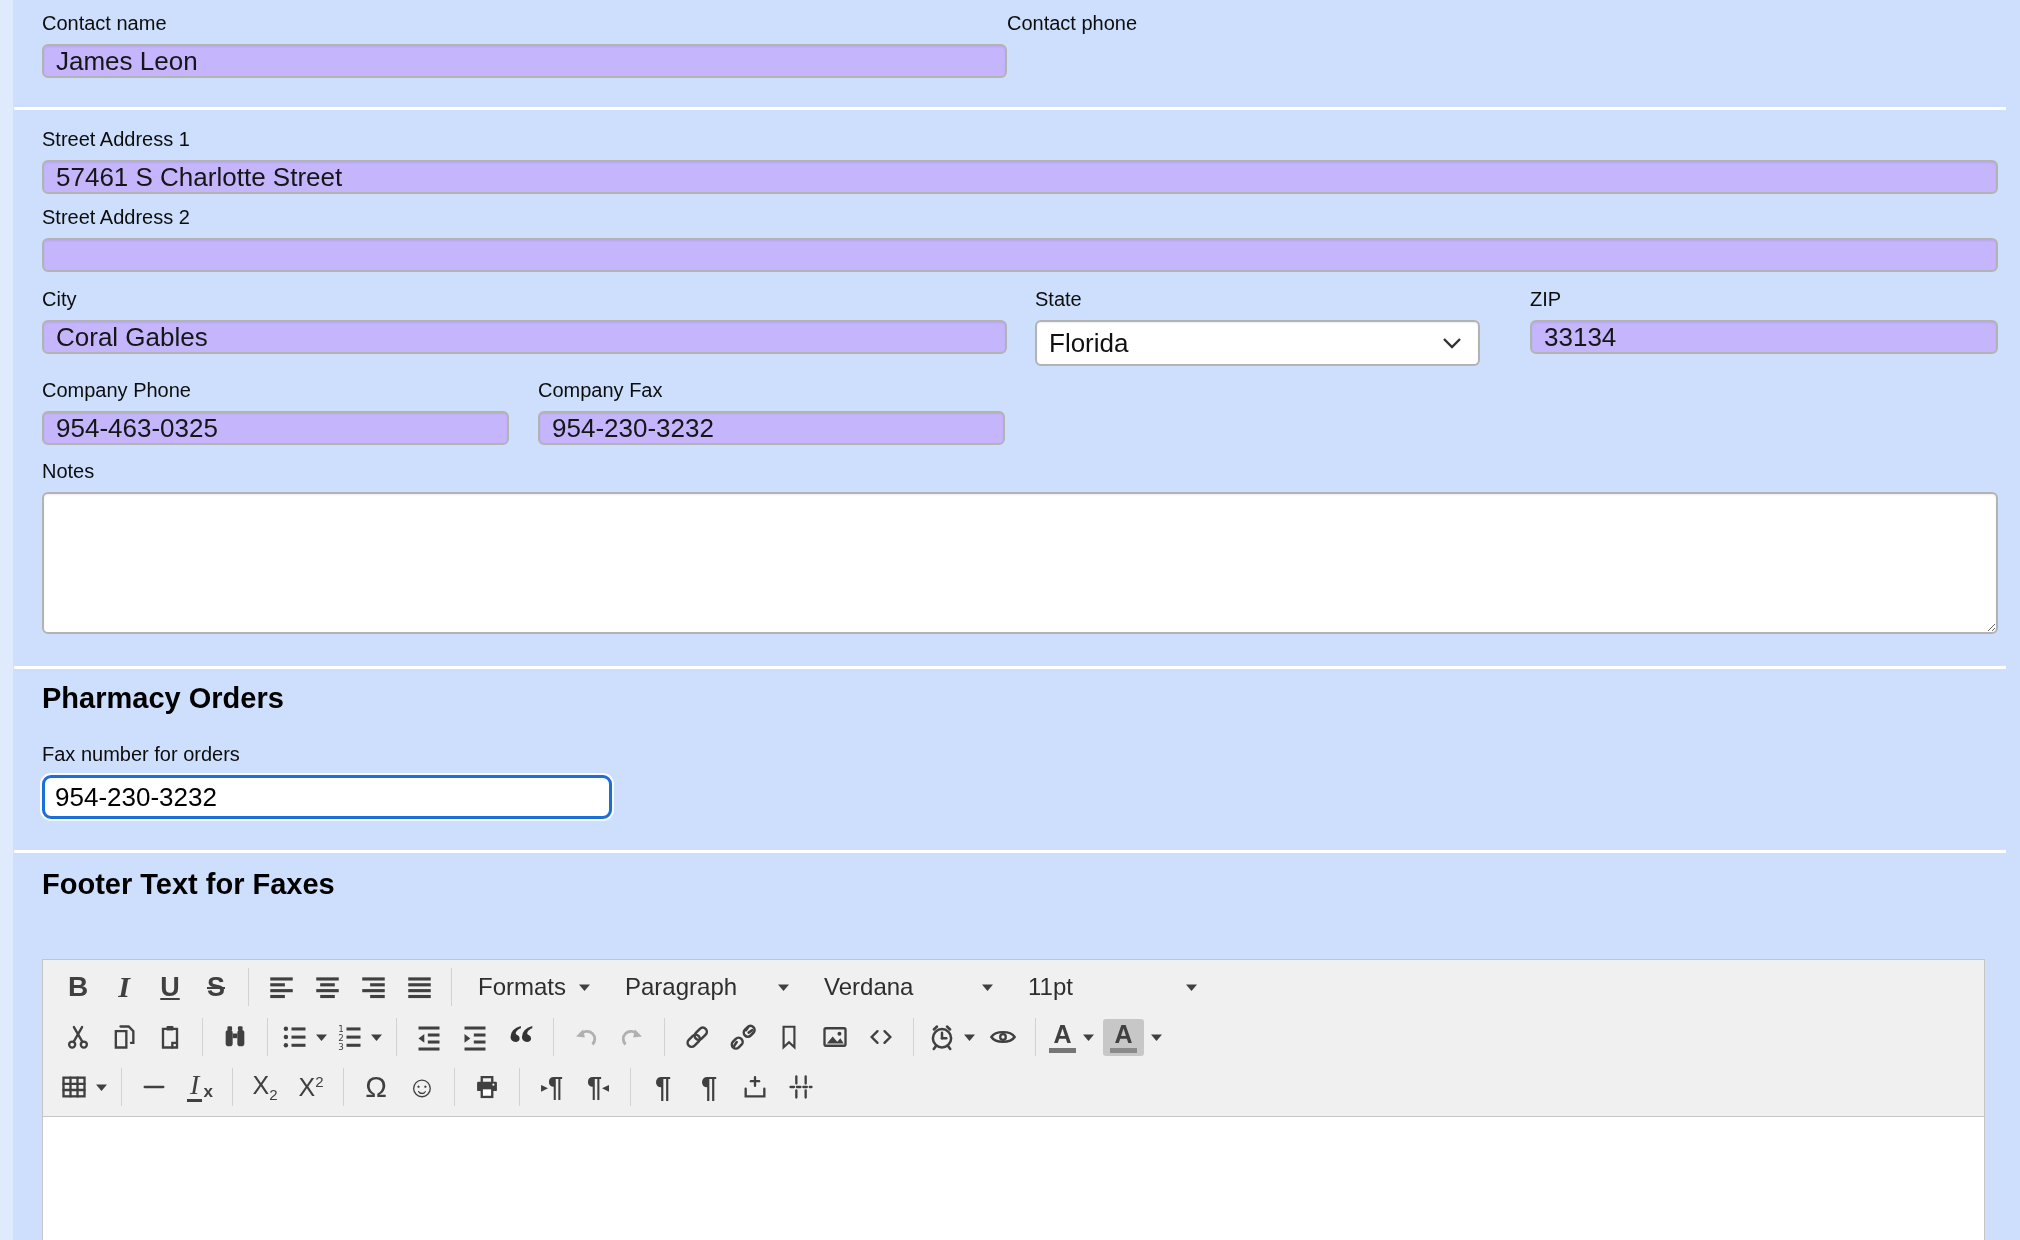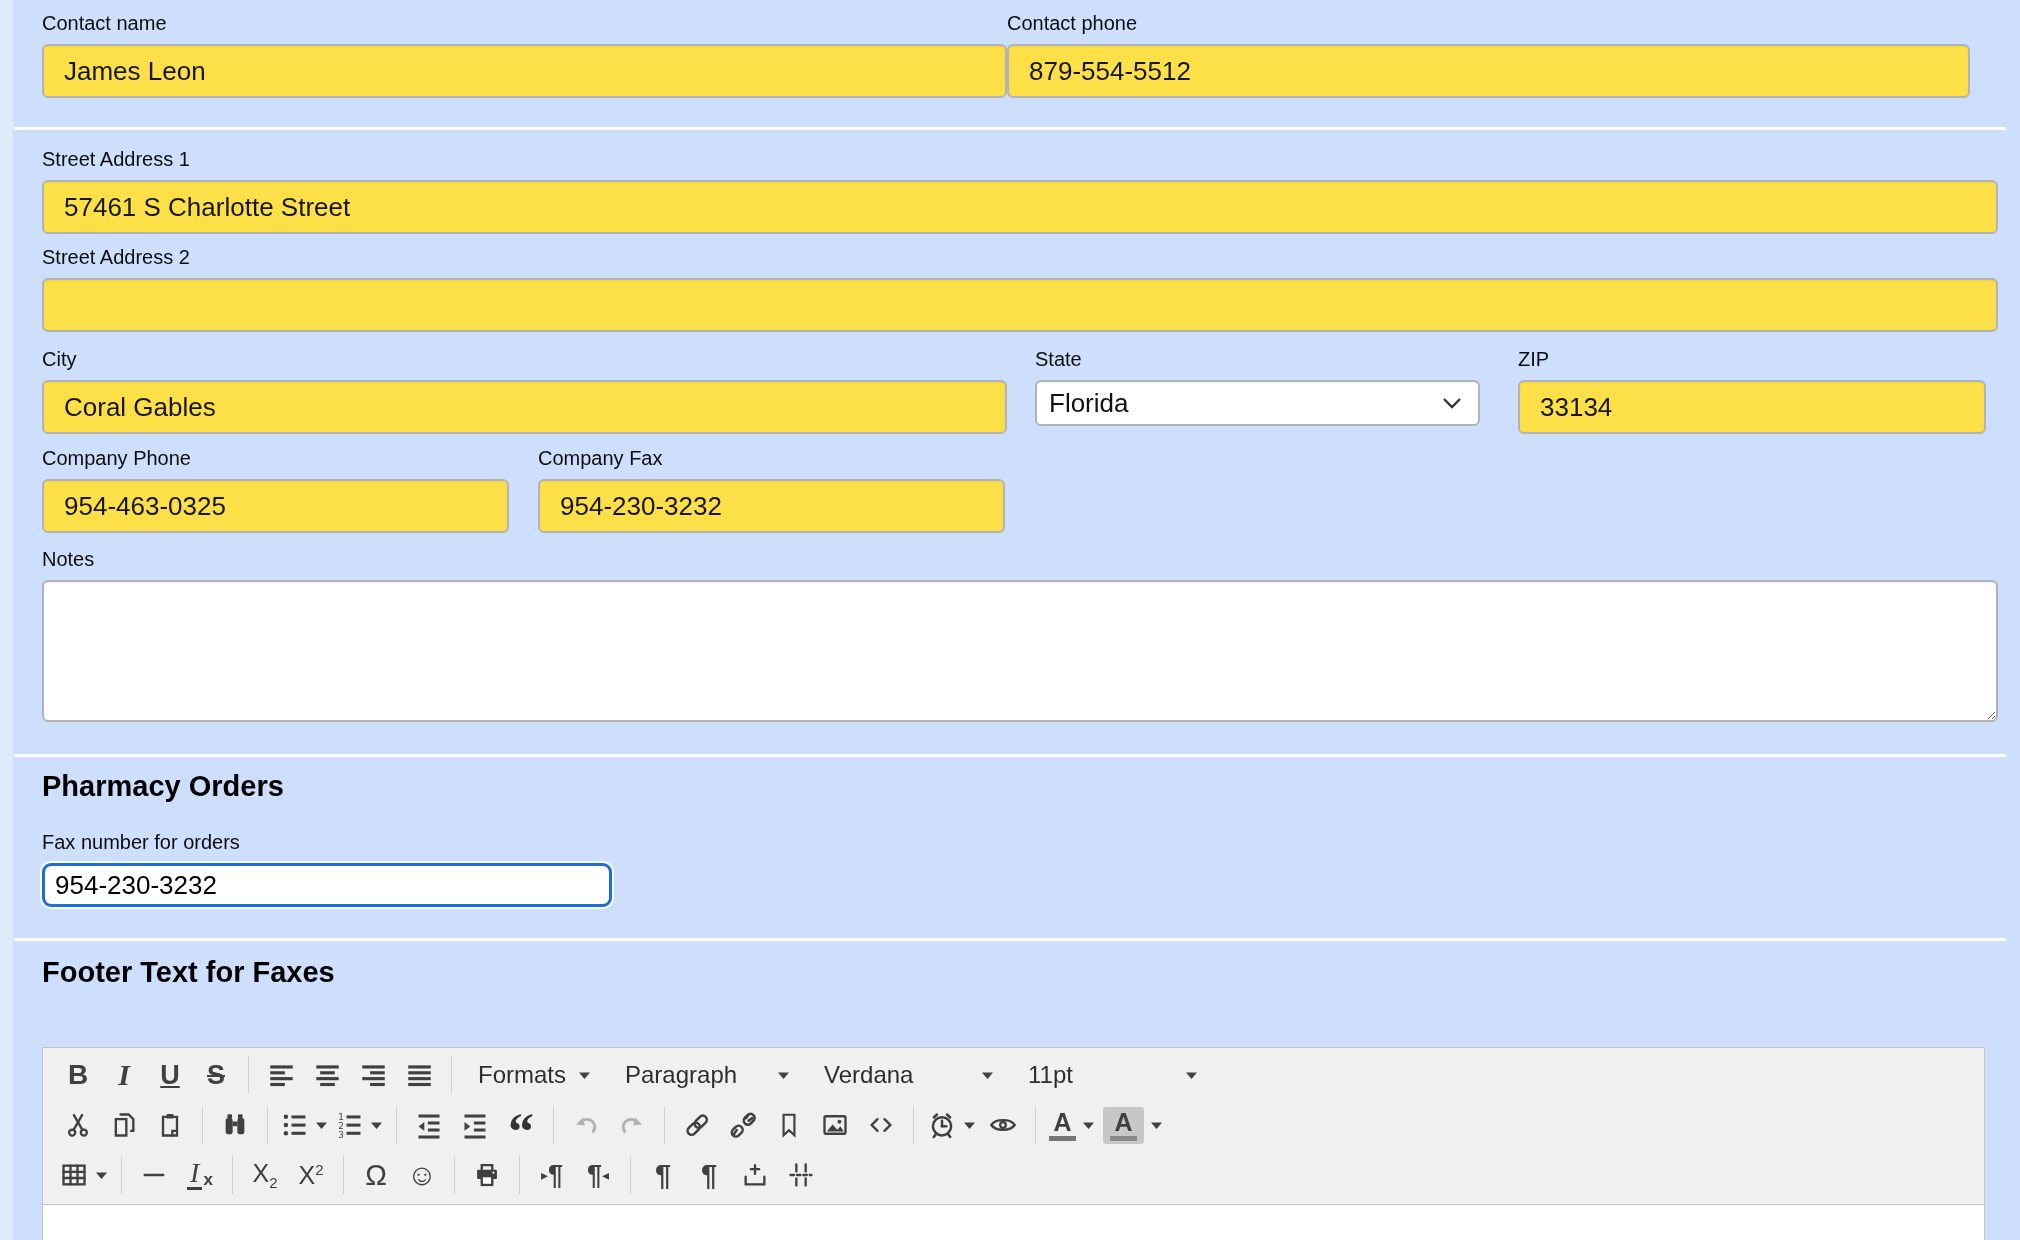--- a/index.html
+++ b/index.html
@@ -7,32 +7,32 @@
     --input-border:#b3b3b3; --focus-border:#1b6fd6;
     --toolbar-bg:#f0f0f0; --toolbar-border:#c5c5c5;
     --icon:#404040; --icon-disabled:#b0b0b0; --text:#111111;
   }
   *{box-sizing:border-box;margin:0;padding:0}
   html,body{width:2020px;height:1240px;overflow:hidden}
   body{background:var(--page-bg);font-family:"Liberation Sans","DejaVu Sans",sans-serif;color:var(--text)}
   .gutter{position:absolute;left:0;top:0;width:13px;height:1240px;background:var(--gutter)}
   .content{padding:12px 22px 0 42px}
   label.flabel{display:block;font-size:20px;line-height:22px;margin-bottom:10px;color:#0d0d0d}
-  .tinput{display:block;width:100%;height:54px;background:#fde047;border:2px solid var(--input-border);
-    border-radius:6px;font-family:inherit;font-size:26px;color:#161616;padding:0 20px;outline:none;
+  .tinput{display:block;width:100%;height:34px;background:#c4b5fd;border:2px solid var(--input-border);
+    border-radius:6px;font-family:inherit;font-size:26px;color:#161616;padding:0 12px;outline:none;
     box-shadow:inset 0 1px 2px rgba(0,0,0,.07)}
   .row{display:flex}
   .two-col{}
   .col-l{width:965px}.col-r{width:963px}
   .field{margin-bottom:0}
   .mb12{margin-bottom:12px}.mb16{margin-bottom:16px}.mb13{margin-bottom:13px}.mb15{margin-bottom:15px}
   hr.divider{border:none;height:3px;background:var(--divider);margin:29px -8px 18px -28px}
   hr.divider2{border:none;height:3px;background:var(--divider);margin:28px -8px 0 -28px}
   .csz{gap:28px}
-  .csz .state-zip{display:flex;width:963px;gap:38px}
+  .csz .state-zip{display:flex;width:963px;gap:50px}
   .state-box{width:445px;position:relative}
   .zip-box{width:468px}
   .select{display:flex;align-items:center;justify-content:space-between;width:445px;height:46px;background:#fff;
     border:2px solid var(--input-border);border-radius:6px;font-size:26px;padding:0 16px 0 12px;cursor:default;
     box-shadow:inset 0 1px 2px rgba(0,0,0,.07)}
   .company .cfield{width:467px;margin-right:29px}
   .notes-area{width:100%;height:142px;background:#fff;border:2px solid var(--input-border);border-radius:6px;
     resize:both;font-family:inherit;font-size:24px;padding:8px 12px;outline:none;box-shadow:inset 0 1px 2px rgba(0,0,0,.07)}
   h2.section{font-size:29px;line-height:34px;font-weight:bold;margin-top:12px;color:#000}
   .fax-label{margin-top:28px}
@@ -87,21 +87,20 @@
 
 <div class="content">
 
   <div class="row two-col">
     <div class="col-l field">
       <label class="flabel">Contact name</label>
       <input class="tinput" type="text" value="James Leon" style="">
     </div>
     <div class="col-r field">
       <label class="flabel">Contact phone</label>
-      <input class="tinput" type="text" value="879-554-5512" style="">
     </div>
   </div>
 
   <hr class="divider">
 
   <div class="field mb12">
     <label class="flabel">Street Address 1</label>
     <input class="tinput" type="text" value="57461 S Charlotte Street" style="">
   </div>
 

